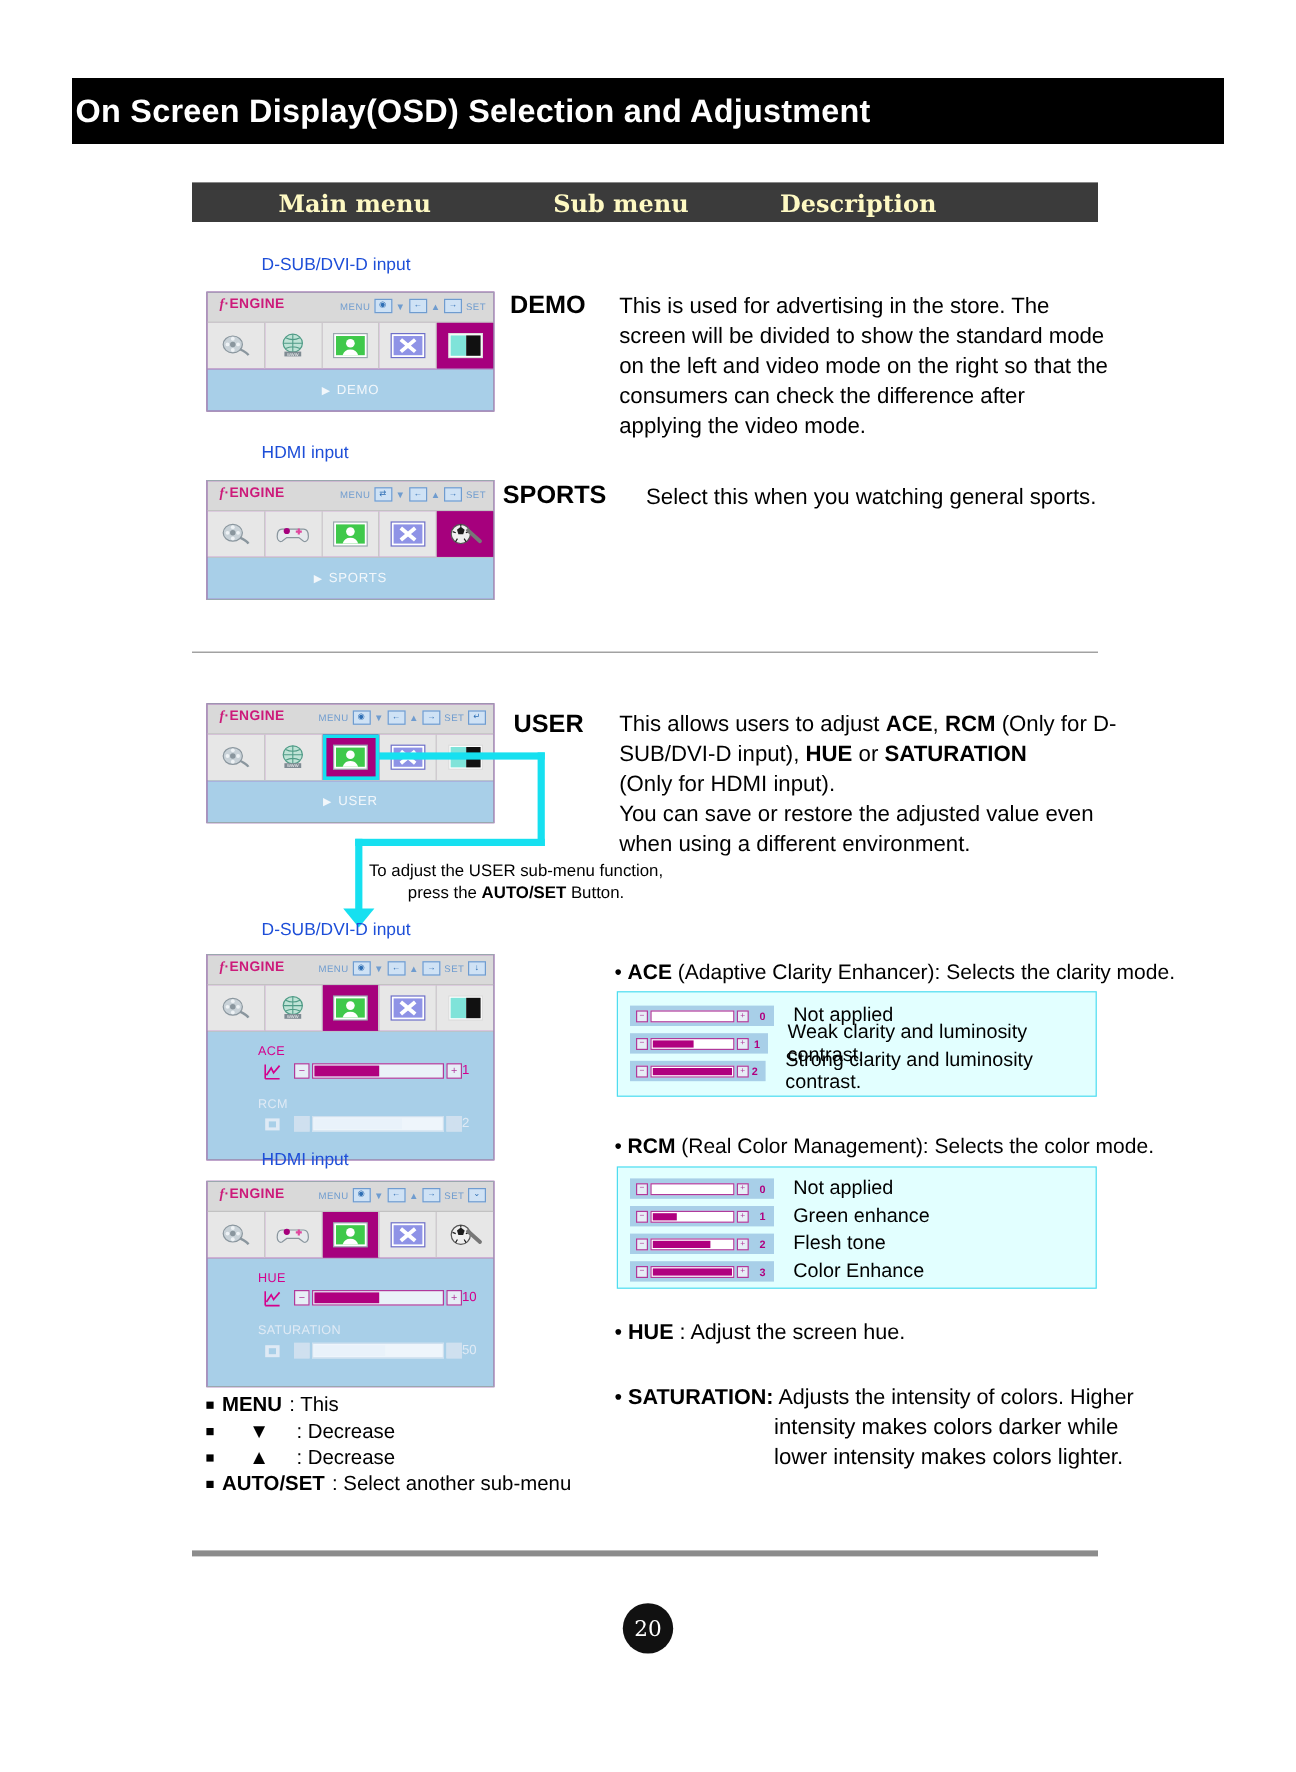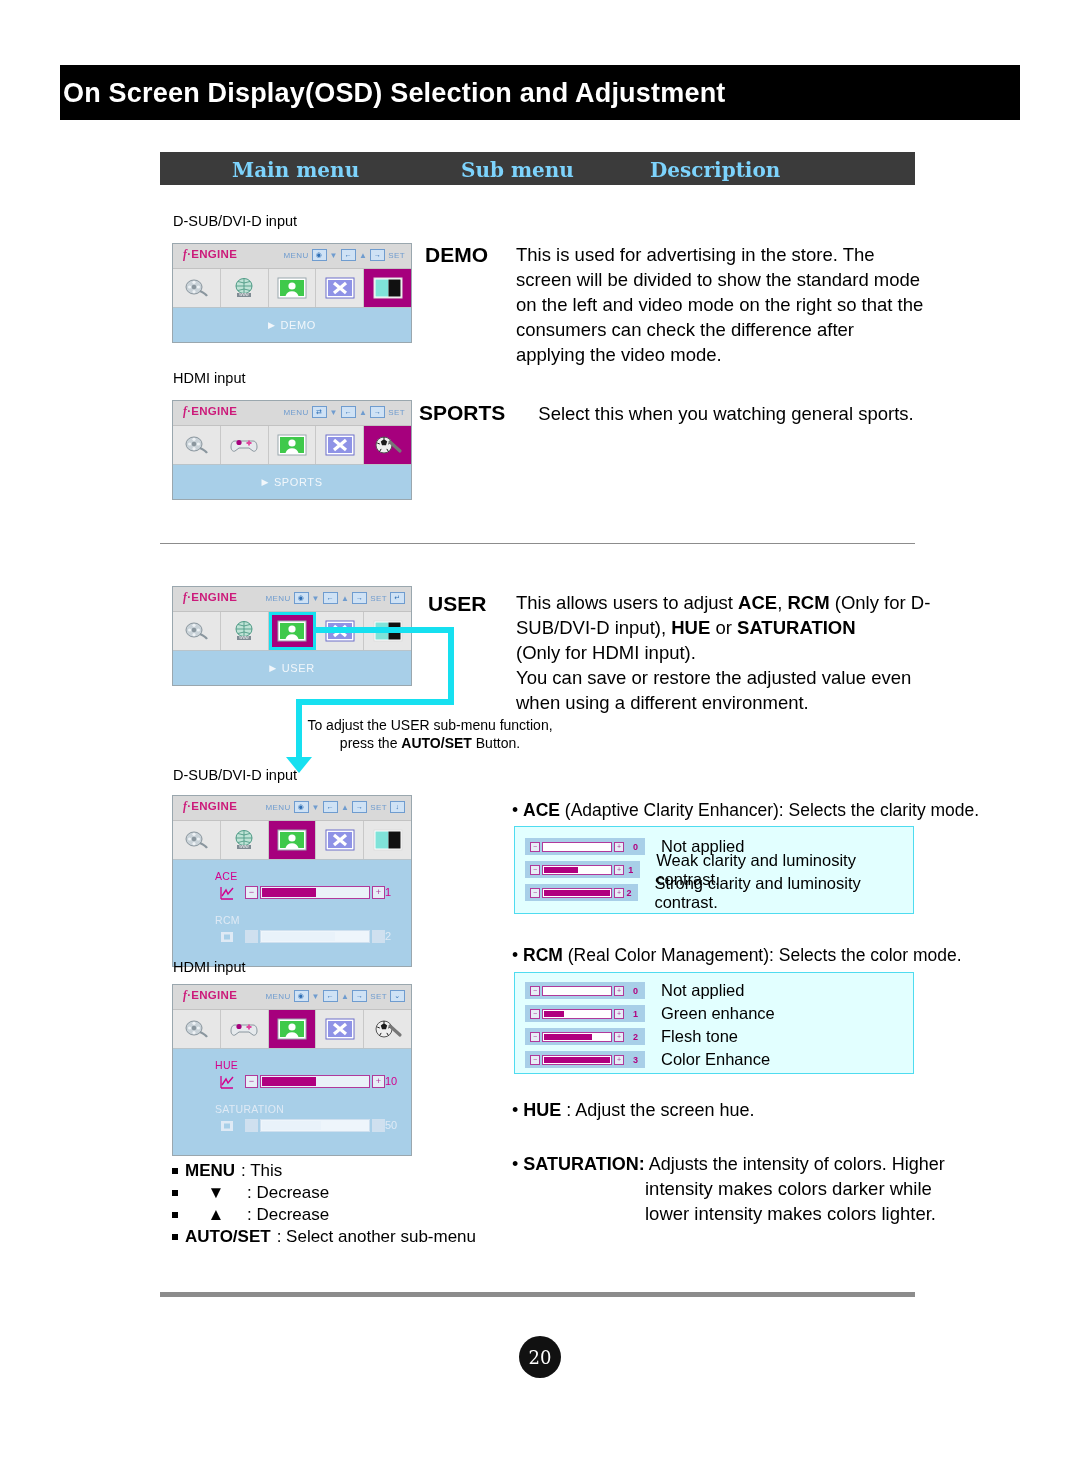--- a/index.html
+++ b/index.html
@@ -20,29 +20,29 @@
     font-size:27px;font-weight:bold;color:#fff;letter-spacing:.2px;
     white-space:nowrap;
   }
 
   
   .col-bar{
     position:absolute;left:160px;top:152px;width:755px;height:33px;
     background:#3b3b3b;
   }
   .col-bar span{
-    position:absolute;top:6px;color:#7dd3fc;font-weight:bold;font-size:20px;
+    position:absolute;top:6px;color:#fef9c3;font-weight:bold;font-size:20px;
     font-family:"DejaVu Serif", serif;
   }
   .col-main{left:72px;}
   .col-sub{left:265px;margin-left:36px;}
   .col-desc{left:490px;text-align:center;}
 
   
-  .cap{position:absolute;font-size:14.5px;color:#000000;white-space:nowrap;}
+  .cap{position:absolute;font-size:14.5px;color:#1d4ed8;white-space:nowrap;margin-left:45px;}
 
   
   .osd{position:absolute;width:240px;background:#a21caf;border:1px solid #9aa7ae;box-sizing:border-box;}
   .osd-top{
     height:24px;background:#d9d9d9;position:relative;
     border-bottom:1px solid #c2c2c2;
   }
   .fe{position:absolute;left:10px;top:4px;font-size:11.5px;font-weight:bold;color:#cc1a7a;letter-spacing:.3px;}
   .fe i{font-family:"Liberation Serif",serif;font-style:italic;font-weight:bold;}
   .keys{position:absolute;right:6px;top:5px;font-size:8px;color:#6f9ccf;letter-spacing:.4px;display:flex;align-items:center;gap:3px;}

